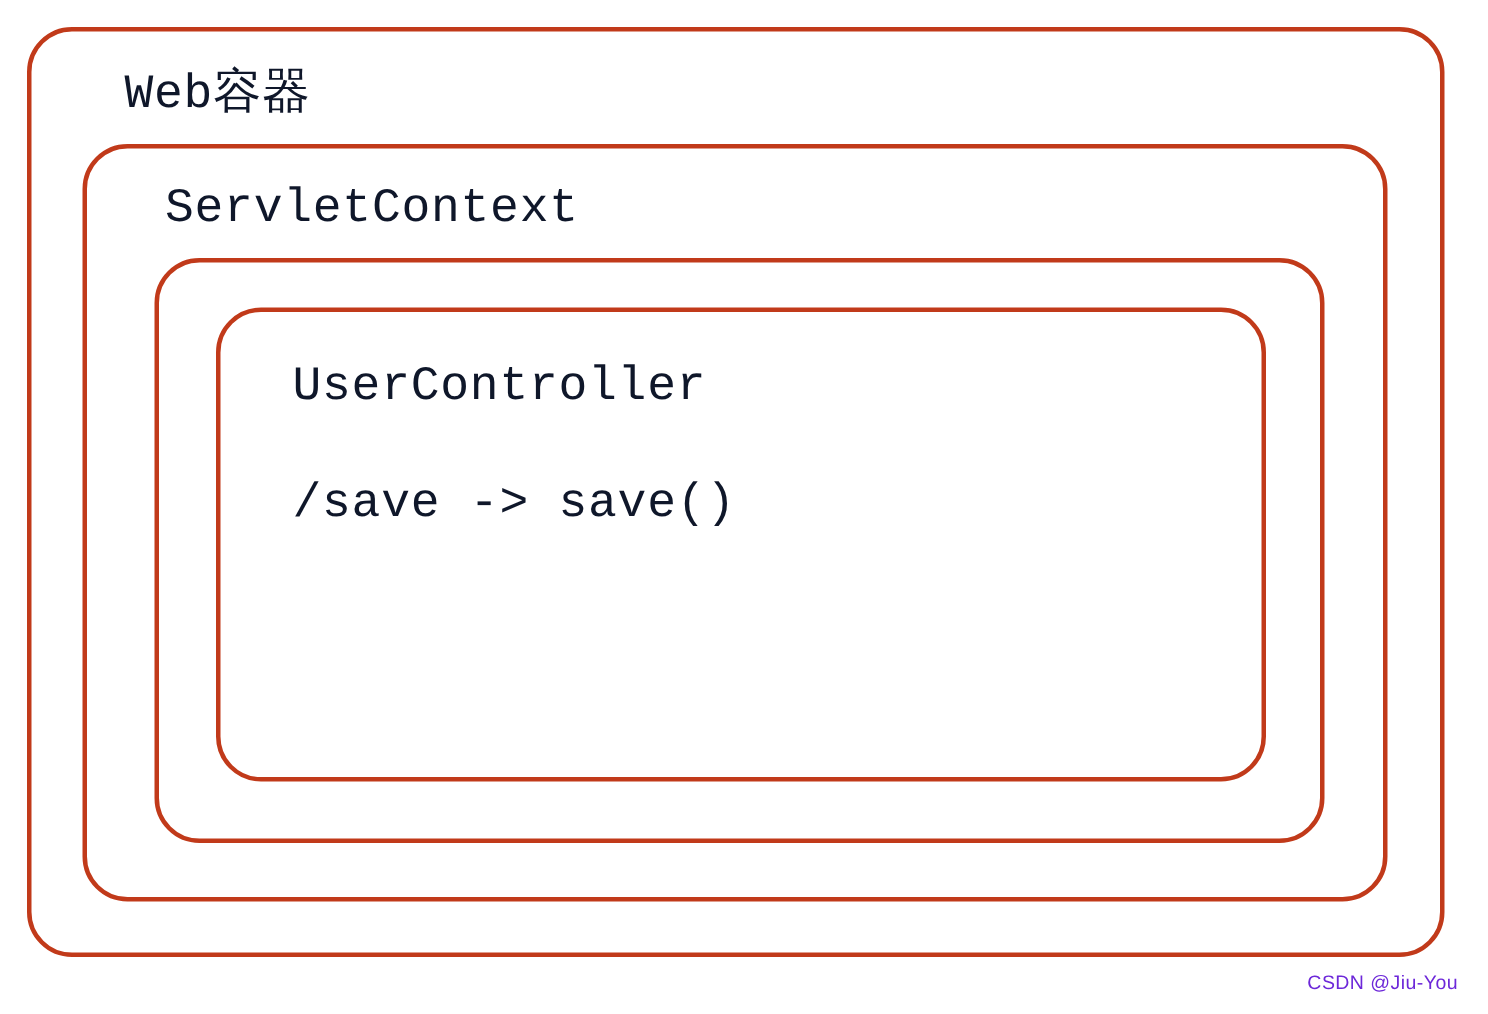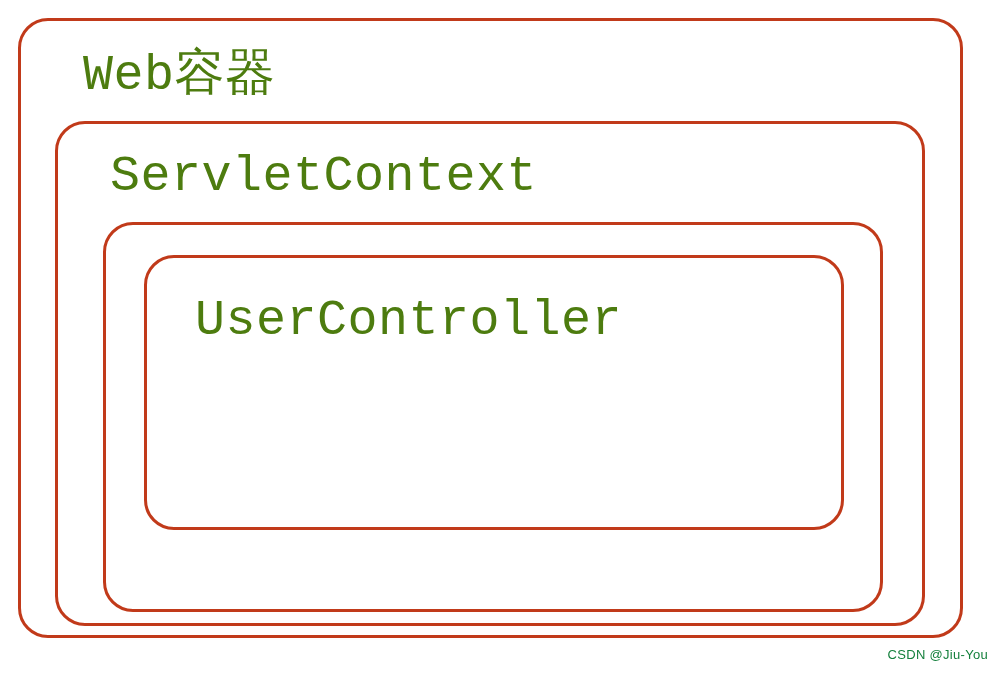--- a/index.html
+++ b/index.html
@@ -35,28 +35,28 @@
     }
     .web-app-context {
       width: 780px;
       height: 390px;
       margin-top: 10px;
       margin-left: 15px;
       padding: 18px 28px 24px 28px;
     }
     .user-controller {
       width: 700px;
-      height: 275px;
+      height: 316px;
       margin-top: 12px;
       margin-left: 10px;
       padding: 28px 30px 24px 48px;
     }
     .label {
-      font-size: 50px;
-      color: #4d7c0f;
+      font-size: 32px;
+      color: #0f172a;
       font-weight: 500;
       letter-spacing: 0.5px;
       line-height: 1.4;
     }
     .outer-label {
       margin-left: 34px;
     }
     .sc-label {
       margin-left: 22px;
     }
@@ -66,39 +66,40 @@
     .uc-label {
       display: block;
     }
     .mapping-label {
       display: block;
       margin-top: 34px;
     }
     .watermark {
       position: absolute;
       bottom: 14px;
-      right: 4px;
+      right: 20px;
       font-family: Arial, sans-serif;
       font-size: 13px;
-      color: #15803d;
+      color: #6d28d9;
       letter-spacing: 0.3px;
       margin-top: 20px;
     }
   </style>
 </head>
 <body>
 
 <div class="box outer">
   <div class="label outer-label">Web容器</div>
 
   <div class="box servlet-context">
     <div class="label sc-label">ServletContext</div>
 
     <div class="box web-app-context">
 
       <div class="box user-controller">
         <span class="label uc-label">UserController</span>
+        <span class="label mapping-label">/save -&gt; save()</span>
       </div>
     </div>
   </div>
 </div>
 
 <div class="watermark">CSDN @Jiu-You</div>
 
 </body></html>

